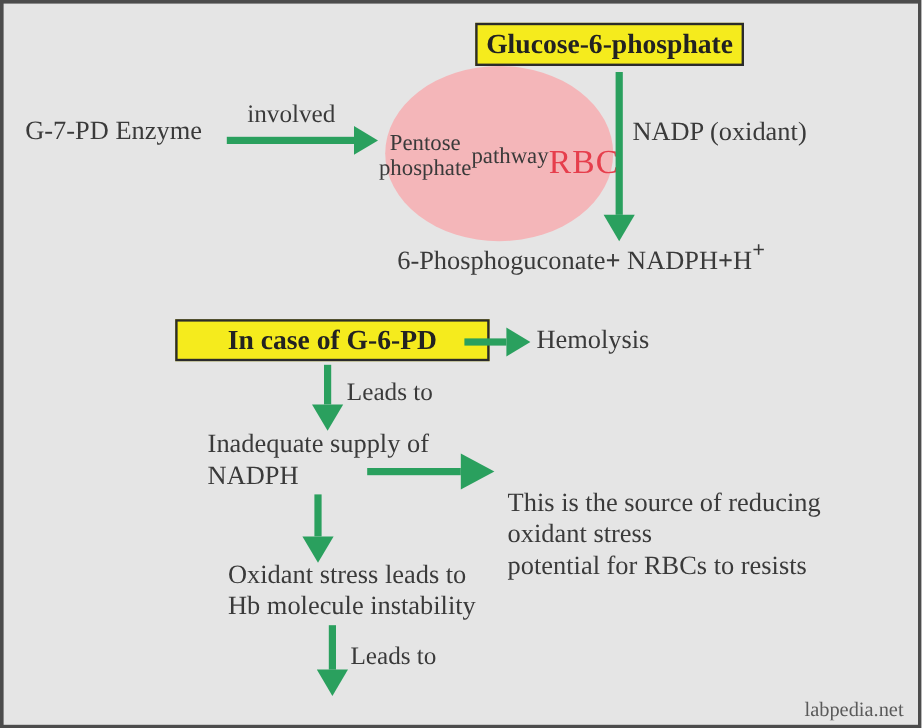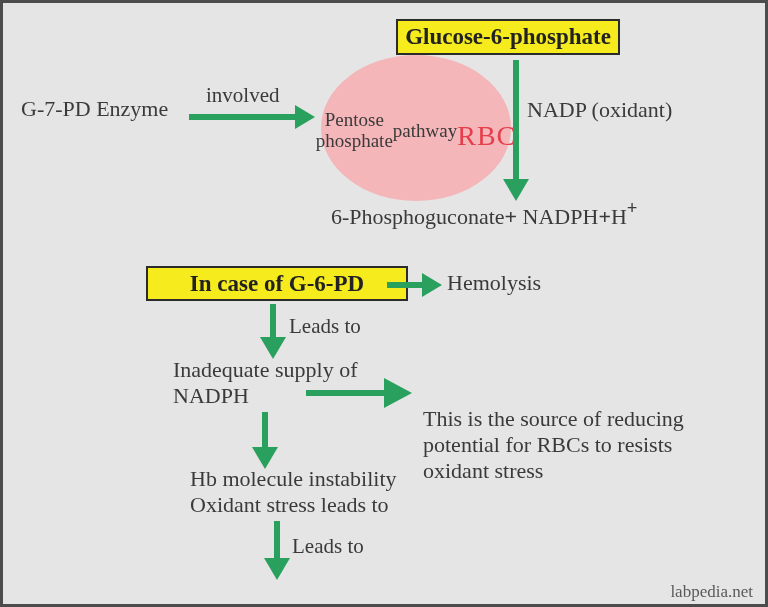--- a/index.html
+++ b/index.html
@@ -92,28 +92,28 @@
   <div class="txt small" style="left:286px; top:311px;">Leads to</div>
 
   <div class="txt center" style="left:170px; top:354px; width:186px;">
     <div>Inadequate supply of</div>
     <div>NADPH</div>
   </div>
 
   <div class="arr arr-h big" style="left:303px; top:387px; width:78px;"></div>
   <div class="txt" style="left:420px; top:355px;margin-top:48px;">
     <div>This is the source of reducing</div>
+    <div>oxidant stress</div>
     <div>potential for RBCs to resists</div>
-    <div>oxidant stress</div>
   </div>
 
   <div class="arr arr-v" style="left:259px; top:409px; height:35px;"></div>
   <div class="txt" style="left:187px; top:463px;">
+    <div>Oxidant stress leads to</div>
     <div>Hb molecule instability</div>
-    <div>Oxidant stress leads to</div>
   </div>
 
   <div class="arr arr-v" style="left:271px; top:518px; height:37px;"></div>
   <div class="txt small" style="left:289px; top:531px;">Leads to</div>
 
 
   <div class="watermark">labpedia.net</div>
 
 </div>
 

